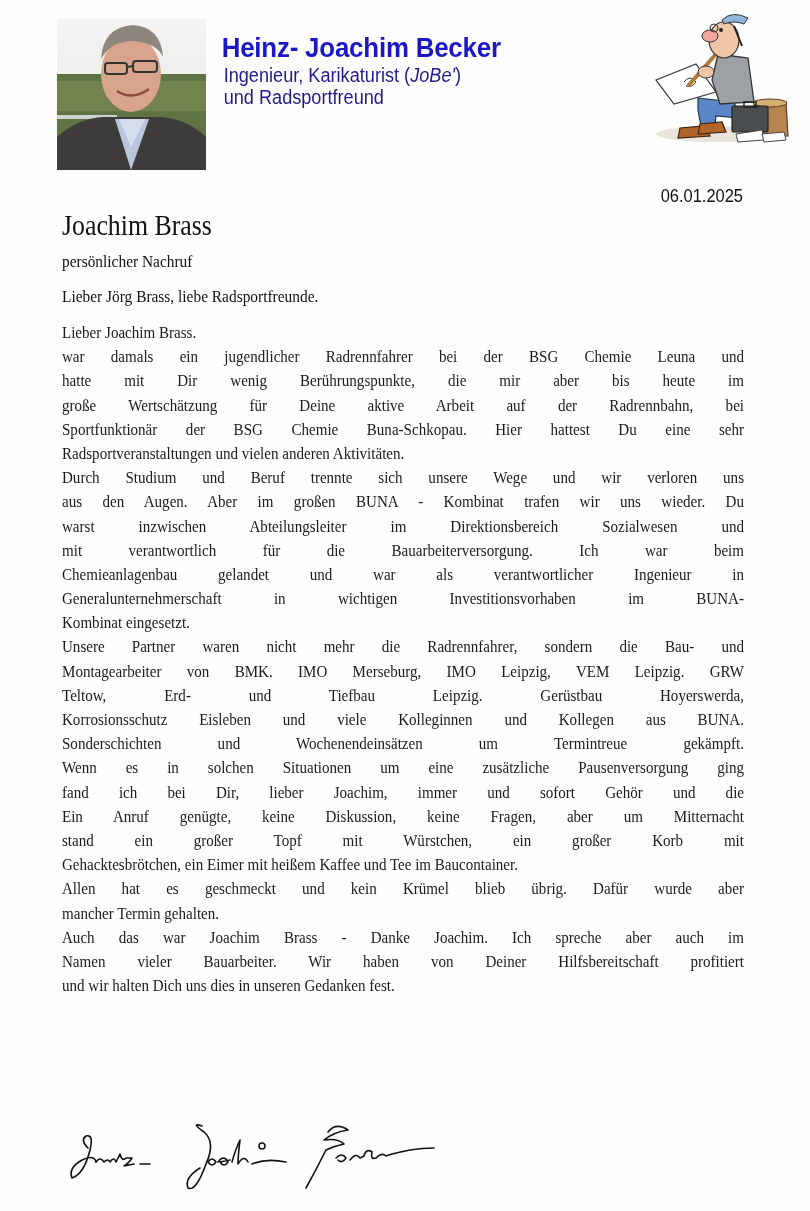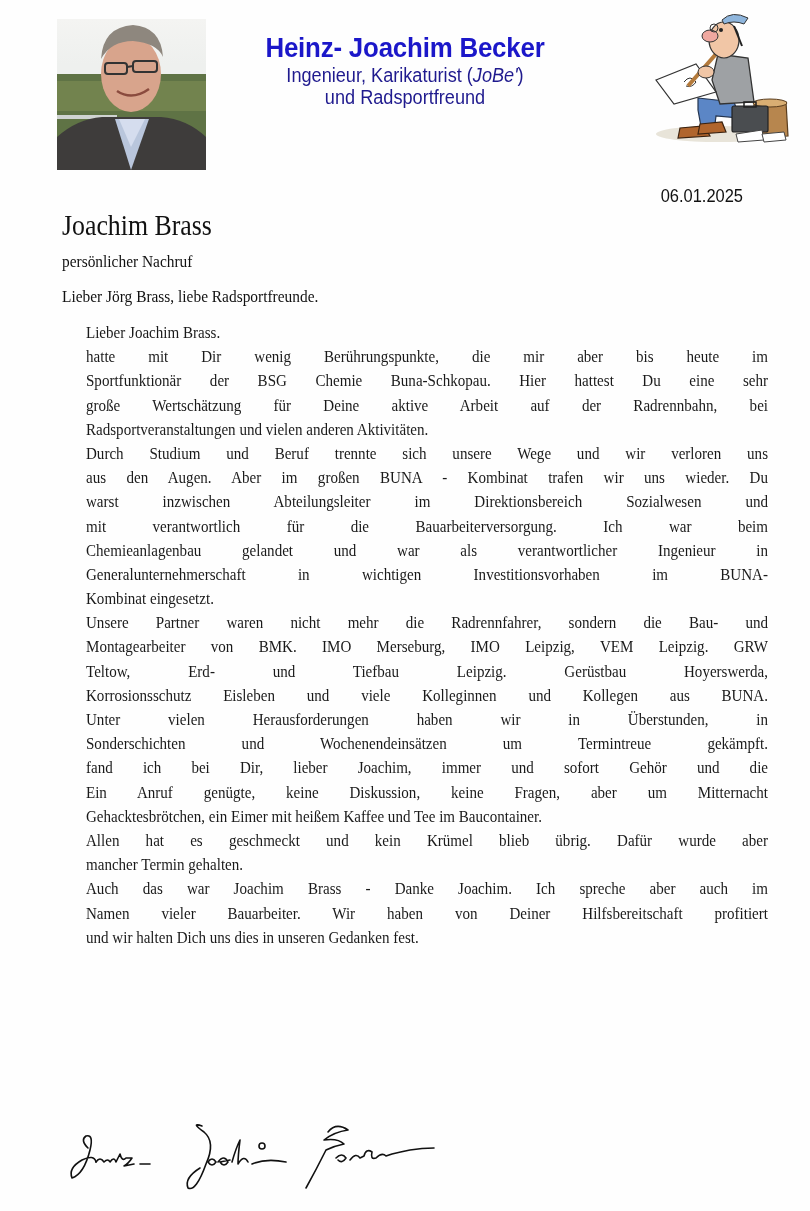--- a/index.html
+++ b/index.html
@@ -2,32 +2,32 @@
 <html><head>
 <meta charset="utf-8">
 <style>
   html, body { margin: 0; padding: 0; background: #ffffff; }
   body { width: 810px; height: 1211px; position: relative; overflow: hidden; font-family: "Liberation Serif", "DejaVu Serif", serif; color: #1a1a1a; }
   .page { position: absolute; left: 0; top: 0; width: 810px; height: 1211px; background: #fefefe; }
 
   .photo { position: absolute; left: 57px; top: 19px; width: 149px; height: 151px; overflow: hidden; background: #6b7a52; }
   .cartoon { position: absolute; left: 636px; top: 6px; width: 164px; height: 140px; }
 
-  .hdr { position: absolute; left: 210px; top: 32px; width: 390px; text-align: center; font-family: "Liberation Sans", "DejaVu Sans", sans-serif; }
+  .hdr { position: absolute; left: 210px; top: 32px; width: 390px; font-family: "Liberation Sans", "DejaVu Sans", sans-serif; }
   .hdr-name { font-size: 27.5px; font-weight: bold; color: #1b17c9; letter-spacing: -0.2px; line-height: 32px; transform: scaleX(0.94); }
   .hdr-sub { font-size: 19.5px; color: #1f1a8e; line-height: 22px; transform: scaleX(0.93); }
   .hdr-sub i { font-style: italic; }
 
   .date { position: absolute; left: 600px; top: 186px; width: 143px; text-align: right; font-family: "Liberation Sans", "DejaVu Sans", sans-serif; font-size: 17.5px; color: #111; transform: scaleX(0.94); transform-origin: right center; }
 
   .title { position: absolute; left: 62px; top: 208px; font-size: 30px; color: #111; transform: scaleX(0.86); transform-origin: left center; white-space: nowrap; }
   .subtitle { position: absolute; left: 62px; top: 251px; font-size: 17.5px; color: #111; transform: scaleX(0.88); transform-origin: left center; white-space: nowrap; }
   .salutation { position: absolute; left: 62px; top: 286px; font-size: 17.5px; color: #111; transform: scaleX(0.88); transform-origin: left center; white-space: nowrap; }
 
-  .body { position: absolute; left: 62px; top: 320px; width: 682px; margin-left: 24px; }
+  .body { position: absolute; left: 62px; top: 320px; width: 682px; }
   .ln { height: 24.2px; line-height: 24.2px; font-size: 17.5px; white-space: nowrap; overflow: visible; }
   .ln span.t { display: inline-block; width: 100%; text-align: justify; text-align-last: justify; transform-origin: left center; }
   .ln.last span.t { text-align-last: left; }
 
   .signature { position: absolute; left: 66px; top: 1118px; width: 380px; height: 80px; }
 </style>
 </head>
 <body>
 
 <div class="page">
@@ -98,39 +98,41 @@
   </div>
 
   <div class="date">06.01.2025</div>
 
   <div class="title">Joachim Brass</div>
   <div class="subtitle">persönlicher Nachruf</div>
   <div class="salutation">Lieber Jörg Brass, liebe Radsportfreunde.</div>
 
   <div class="body" id="body">
       <div class="ln last"><span class="t" style="transform: scaleX(0.86); width: 793.023px;">Lieber Joachim Brass.</span></div>
+      <div class="ln"><span class="t" style="transform: scaleX(0.86); width: 793.023px;">war damals ein jugendlicher Radrennfahrer bei der BSG Chemie Leuna und</span></div>
       <div class="ln"><span class="t" style="transform: scaleX(0.86); width: 793.023px;">hatte mit Dir wenig Berührungspunkte, die mir aber bis heute im</span></div>
+      <div class="ln"><span class="t" style="transform: scaleX(0.86); width: 793.023px;">große Wertschätzung für Deine aktive Arbeit auf der Radrennbahn, bei</span></div>
       <div class="ln"><span class="t" style="transform: scaleX(0.86); width: 793.023px;">Sportfunktionär der BSG Chemie Buna-Schkopau. Hier hattest Du eine sehr</span></div>
-      <div class="ln"><span class="t" style="transform: scaleX(0.86); width: 793.023px;">große Wertschätzung für Deine aktive Arbeit auf der Radrennbahn, bei</span></div>
       <div class="ln last"><span class="t" style="transform: scaleX(0.86); width: 793.023px;">Radsportveranstaltungen und vielen anderen Aktivitäten.</span></div>
       <div class="ln"><span class="t" style="transform: scaleX(0.86); width: 793.023px;">Durch Studium und Beruf trennte sich unsere Wege und wir verloren uns</span></div>
       <div class="ln"><span class="t" style="transform: scaleX(0.86); width: 793.023px;">aus den Augen. Aber im großen BUNA - Kombinat trafen wir uns wieder. Du</span></div>
       <div class="ln"><span class="t" style="transform: scaleX(0.86); width: 793.023px;">warst inzwischen Abteilungsleiter im Direktionsbereich Sozialwesen und</span></div>
       <div class="ln"><span class="t" style="transform: scaleX(0.86); width: 793.023px;">mit verantwortlich für die Bauarbeiterversorgung. Ich war beim</span></div>
       <div class="ln"><span class="t" style="transform: scaleX(0.86); width: 793.023px;">Chemieanlagenbau gelandet und war als verantwortlicher Ingenieur in</span></div>
       <div class="ln"><span class="t" style="transform: scaleX(0.86); width: 793.023px;">Generalunternehmerschaft in wichtigen Investitionsvorhaben im BUNA-</span></div>
       <div class="ln last"><span class="t" style="transform: scaleX(0.86); width: 793.023px;">Kombinat eingesetzt.</span></div>
       <div class="ln"><span class="t" style="transform: scaleX(0.86); width: 793.023px;">Unsere Partner waren nicht mehr die Radrennfahrer, sondern die Bau- und</span></div>
       <div class="ln"><span class="t" style="transform: scaleX(0.86); width: 793.023px;">Montagearbeiter von BMK. IMO Merseburg, IMO Leipzig, VEM Leipzig. GRW</span></div>
       <div class="ln"><span class="t" style="transform: scaleX(0.86); width: 793.023px;">Teltow, Erd- und Tiefbau Leipzig. Gerüstbau Hoyerswerda,</span></div>
       <div class="ln"><span class="t" style="transform: scaleX(0.86); width: 793.023px;">Korrosionsschutz Eisleben und viele Kolleginnen und Kollegen aus BUNA.</span></div>
-      <div class="ln"><span class="t" style="transform: scaleX(0.86); width: 793.023px;">Unter vielen Herausforderungen haben wir in Überstunden, in</span></div>
       <div class="ln"><span class="t" style="transform: scaleX(0.86); width: 793.023px;">Sonderschichten und Wochenendeinsätzen um Termintreue gekämpft.</span></div>
+      <div class="ln"><span class="t" style="transform: scaleX(0.86); width: 793.023px;">Wenn es in solchen Situationen um eine zusätzliche Pausenversorgung ging</span></div>
       <div class="ln"><span class="t" style="transform: scaleX(0.86); width: 793.023px;">fand ich bei Dir, lieber Joachim, immer und sofort Gehör und die</span></div>
       <div class="ln"><span class="t" style="transform: scaleX(0.86); width: 793.023px;">Ein Anruf genügte, keine Diskussion, keine Fragen, aber um Mitternacht</span></div>
+      <div class="ln"><span class="t" style="transform: scaleX(0.86); width: 793.023px;">stand ein großer Topf mit Würstchen, ein großer Korb mit</span></div>
       <div class="ln last"><span class="t" style="transform: scaleX(0.86); width: 793.023px;">Gehacktesbrötchen, ein Eimer mit heißem Kaffee und Tee im Baucontainer.</span></div>
       <div class="ln"><span class="t" style="transform: scaleX(0.86); width: 793.023px;">Allen hat es geschmeckt und kein Krümel blieb übrig. Dafür wurde aber</span></div>
       <div class="ln last"><span class="t" style="transform: scaleX(0.86); width: 793.023px;">mancher Termin gehalten.</span></div>
       <div class="ln"><span class="t" style="transform: scaleX(0.86); width: 793.023px;">Auch das war Joachim Brass - Danke Joachim. Ich spreche aber auch im</span></div>
       <div class="ln"><span class="t" style="transform: scaleX(0.86); width: 793.023px;">Namen vieler Bauarbeiter. Wir haben von Deiner Hilfsbereitschaft profitiert</span></div>
       <div class="ln last"><span class="t" style="transform: scaleX(0.86); width: 793.023px;">und wir halten Dich uns dies in unseren Gedanken fest.</span></div>
     </div>
 
   <div class="signature">
     <svg width="380" height="80" viewBox="0 0 380 80">

